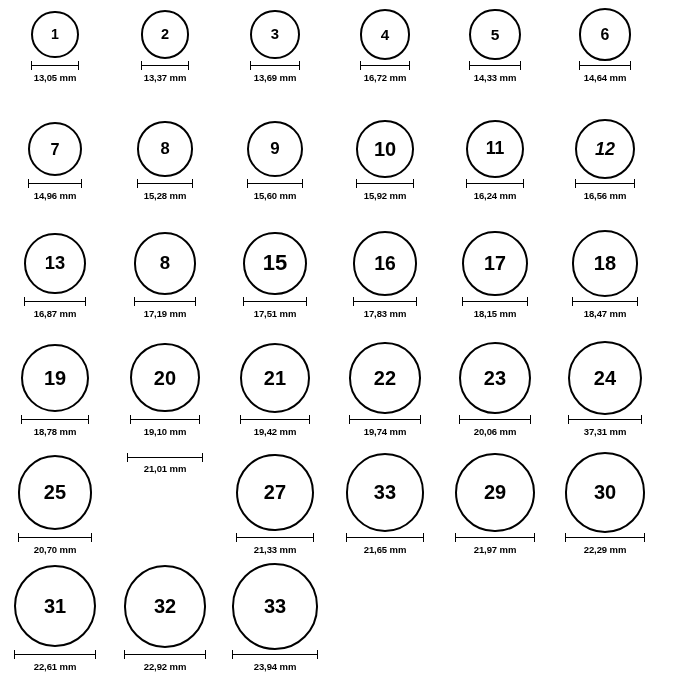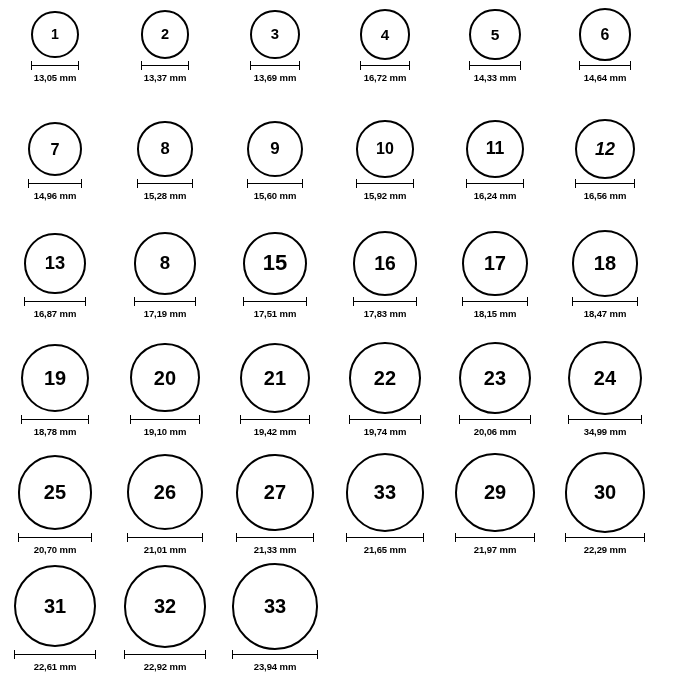--- a/index.html
+++ b/index.html
@@ -189,21 +189,21 @@
           </div>
         </div>
         <div class="measure">
           <div class="measure-line" style="width: 56.472px;"></div>
         </div>
         <div class="mm-label">15,60 mm</div>
       </div>
       <div class="size-cell">
         <div class="ring-wrap" style="height: 59.9472px;">
           <div class="ring" style="width: 57.6304px; height: 57.6304px;">
-            <span class="ring-number" style="font-size: 16px;">10</span>
+            <span class="ring-number" style="font-size: 20px;">10</span>
           </div>
         </div>
         <div class="measure">
           <div class="measure-line" style="width: 57.6304px;"></div>
         </div>
         <div class="mm-label">15,92 mm</div>
       </div>
       <div class="size-cell">
         <div class="ring-wrap" style="height: 59.9472px;">
           <div class="ring" style="width: 58.7888px; height: 58.7888px; text-align: center;">
@@ -353,41 +353,36 @@
       </div>
       <div class="size-cell">
         <div class="ring-wrap" style="height: 73.7756px;">
           <div class="ring" style="width: 73.7756px; height: 73.7756px; align-items: center;">
             <span class="ring-number" style="font-size: 20px;">24</span>
           </div>
         </div>
         <div class="measure">
           <div class="measure-line" style="width: 73.7756px;"></div>
         </div>
-        <div class="mm-label">34,99 mm</div>
+        <div class="mm-label">37,31 mm</div>
       </div>
     </div>
     <div class="chart-row" style="position: absolute; left: 0px; top: 452px;">
       <div class="size-cell">
         <div class="ring-wrap" style="height: 80.6898px;">
           <div class="ring" style="width: 74.934px; height: 74.934px;">
             <span class="ring-number" style="font-size: 20px;">25</span>
           </div>
         </div>
         <div class="measure">
           <div class="measure-line" style="width: 74.934px;"></div>
         </div>
         <div class="mm-label">20,70 mm</div>
       </div>
       <div class="size-cell">
-        <div class="ring-wrap" style="height: 80.6898px;">
-          <div class="ring" style="width: 76.0562px; height: 76.0562px;">
-            <span class="ring-number" style="font-size: 20px;">26</span>
-          </div>
-        </div>
         <div class="measure">
           <div class="measure-line" style="width: 76.0562px;"></div>
         </div>
         <div class="mm-label">21,01 mm</div>
       </div>
       <div class="size-cell">
         <div class="ring-wrap" style="height: 80.6898px;">
           <div class="ring" style="width: 77.2146px; height: 77.2146px;">
             <span class="ring-number" style="font-size: 20px;">27</span>
           </div>

